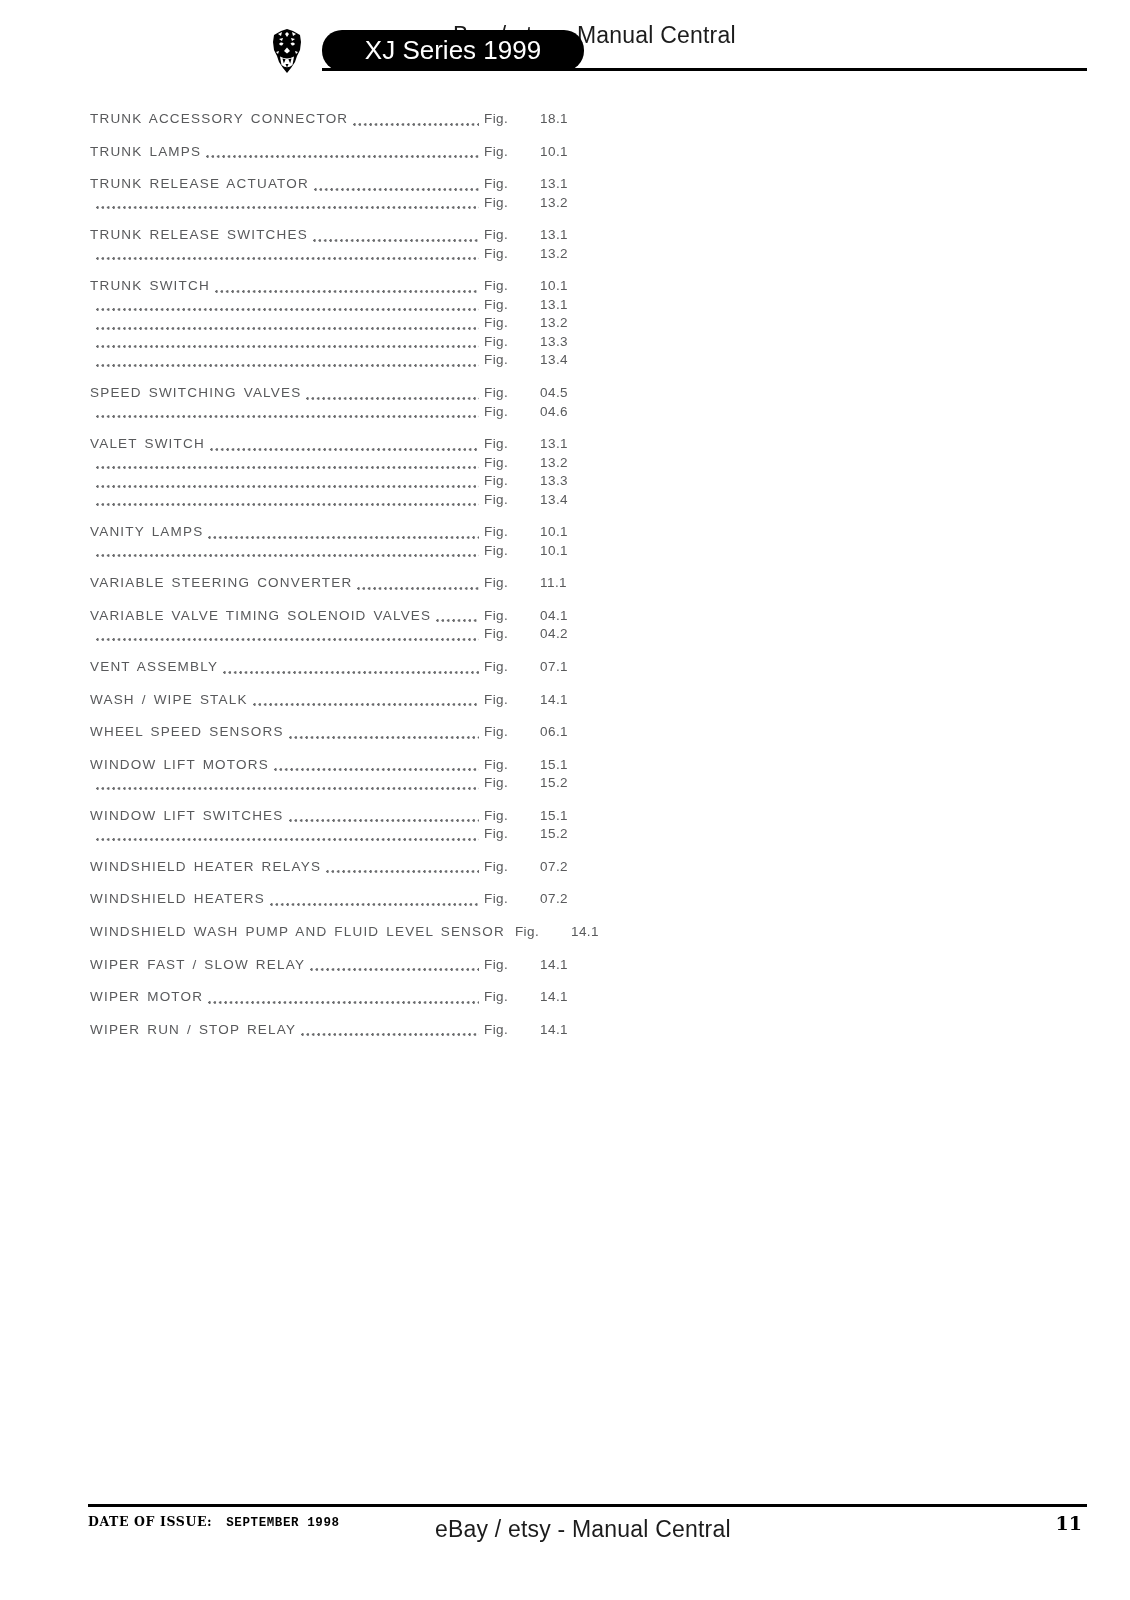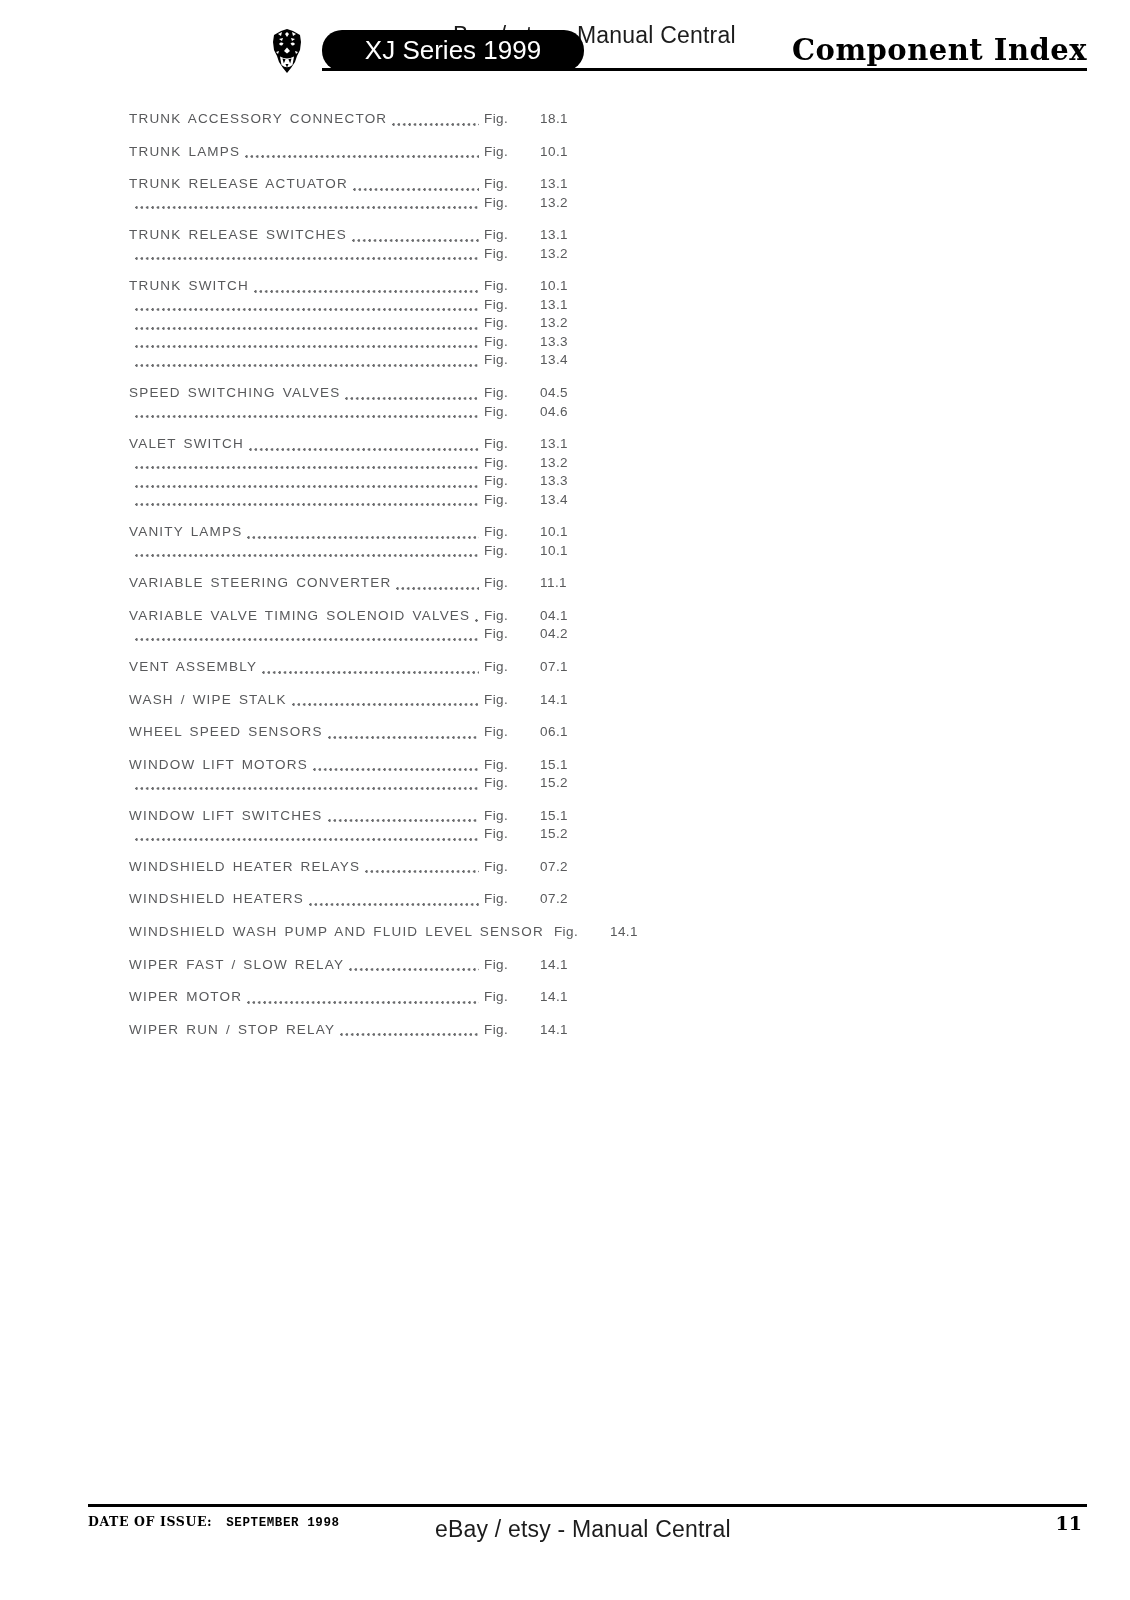--- a/index.html
+++ b/index.html
@@ -65,21 +65,20 @@
     width:470px;
   }
   .entry{ margin-bottom:14px; }
   .row{
     display:flex;
     align-items:flex-end;
     line-height:18.55px;
     height:18.55px;
     color:#58595b;
     font-size:13.5px;
-    margin-left:39px;
   }
   .row .label{
     white-space:nowrap;
     letter-spacing:1.2px;
     word-spacing:2px;
     flex:0 0 auto;
   }
   .leader{
     flex:1 1 auto;
     align-self:flex-end;
@@ -158,21 +157,20 @@
       <path d="M14.5 36 L16 39.5 L17.5 36 Z" fill="#000"></path>
       <path d="M5 24 L8 23 L7 26 Z" fill="#fff"></path>
       <path d="M27 24 L24 23 L25 26 Z" fill="#fff"></path>
     </svg>
   </div>
 
   <div class="model-bar">
     <span>XJ Series 1999</span>
   </div>
 
-  <div class="page-title">Component Index</div>
   <div class="rule-top"></div>
 
   <div class="index" id="index-list">
       <div class="entry">
         <div class="row">
       <span class="label">TRUNK ACCESSORY CONNECTOR</span>
       <span class="leader"></span>
       <span class="fig">
         <span class="p">Fig.</span>
         <span class="n">18.1</span>

